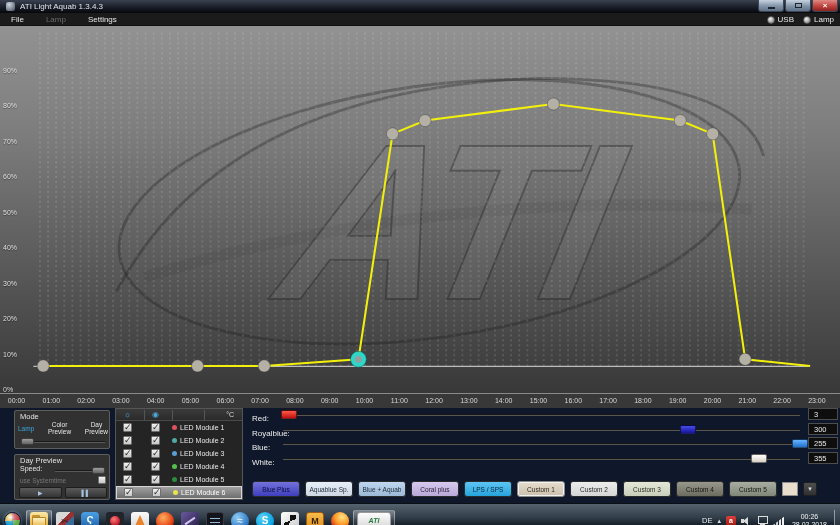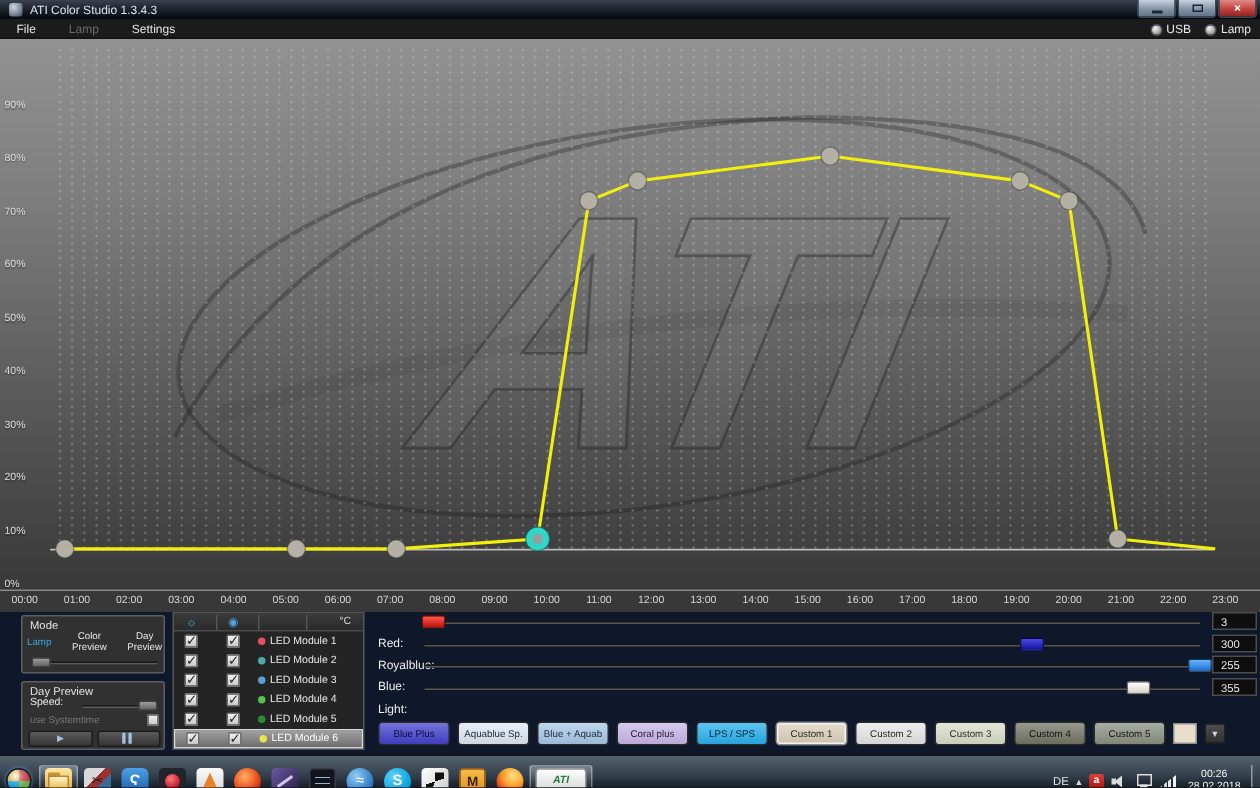--- a/index.html
+++ b/index.html
@@ -78,21 +78,21 @@
   .led-row{height:13px;display:flex;align-items:center;color:#e8e8e8;font-size:7px;position:relative;}
   .led-row .cb{margin-left:7px;}
   .led-row .cb + .cb{margin-left:19px;}
   .led-dot{width:5px;height:5px;border-radius:50%;margin-left:12px;margin-right:3px;flex:0 0 auto;}
   .led-row.selected{background:linear-gradient(180deg,#a0a0a0,#6e6e6e);
     border:1px solid #d6d6d6;color:#fff;}
 
   
   #sliders{position:absolute;left:250px;top:0;width:590px;height:62px;}
   .srow{position:absolute;left:0;width:590px;height:13px;}
-  .srow .slabel{position:absolute;left:2px;top:16px;font-size:8px;color:#eee;}
+  .srow .slabel{position:absolute;left:2px;top:6px;font-size:8px;color:#eee;}
   .strack{position:absolute;left:33px;top:6px;width:517px;height:2px;background:#161616;border-bottom:1px solid #565656;}
   .shandle{position:absolute;top:-4px;width:16px;height:9px;border-radius:2px;border:1px solid rgba(0,0,0,.55);}
   .sval{position:absolute;left:558px;top:0px;width:30px;height:12px;background:#0e0e0e;
     border:1px solid #4d4d4d;color:#e8e8e8;font-size:7.5px;line-height:11px;padding-left:5px;}
 
   
   #presets{position:absolute;left:252px;top:73px;display:flex;gap:5px;align-items:center;}
   .preset{width:48px;height:16px;border:1px solid #2a2a2a;border-radius:3px;font-size:6.5px;
     display:flex;align-items:center;justify-content:center;}
   .preset.selected{box-shadow:0 0 0 1px #f2f2f2 inset;border-color:#888;}
@@ -167,21 +167,21 @@
   .show-desktop{width:6px;height:22px;border-left:1px solid rgba(255,255,255,.45);
     background:linear-gradient(180deg,#46535f,#1c2630);}
 </style>
 </head>
 <body>
 
 <div class="window">
 
   <div class="titlebar">
     <span class="app-icon"></span>
-    <span>ATI Color Studio 1.3.4.3</span>
+    <span>ATI Light Aquab 1.3.4.3</span>
     <div class="win-btns">
       <div class="win-btn">
           <span class="glyph-min"></span>
         </div>
       <div class="win-btn">
           <span class="glyph-max"></span>
         </div>
       <div class="win-btn close">
           <span>×</span>
         </div>
@@ -379,21 +379,21 @@
           <div class="sval">300</div>
         </div>
         <div class="srow" style="top: 29px;">
           <span class="slabel">Blue:</span>
           <div class="strack">
             <span class="shandle" style="left: 509px; background: linear-gradient(rgb(106, 180, 255), rgb(30, 114, 208));"></span>
           </div>
           <div class="sval">255</div>
         </div>
         <div class="srow" style="top: 43.5px;">
-          <span class="slabel">Light:</span>
+          <span class="slabel">White:</span>
           <div class="strack">
             <span class="shandle" style="left: 468.451px; background: linear-gradient(rgb(255, 255, 255), rgb(216, 210, 196));"></span>
           </div>
           <div class="sval">355</div>
         </div>
       </div>
 
     <div id="presets">
         <div class="preset" style="background: linear-gradient(rgba(255, 255, 255, 0.25), rgba(0, 0, 0, 0.08)), rgb(68, 67, 207); color: rgb(10, 10, 60);">Blue Plus</div>
         <div class="preset" style="background: linear-gradient(rgba(255, 255, 255, 0.25), rgba(0, 0, 0, 0.08)), rgb(223, 233, 245); color: rgb(34, 48, 60);">Aquablue Sp.</div>

